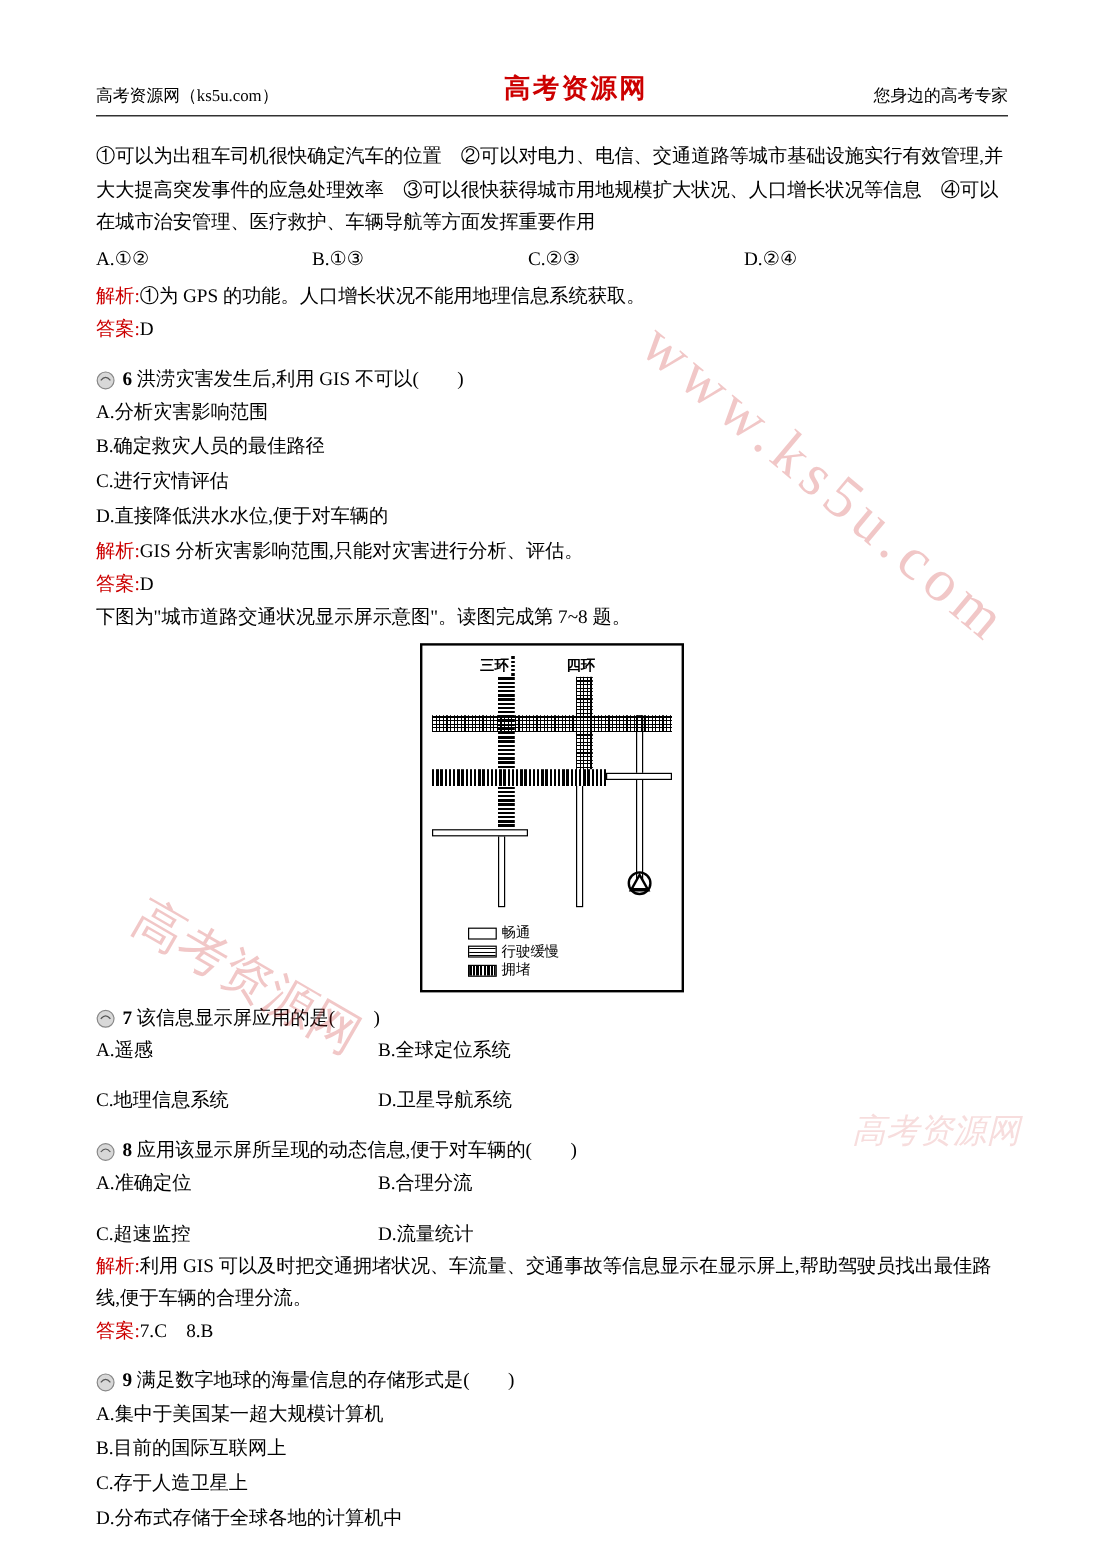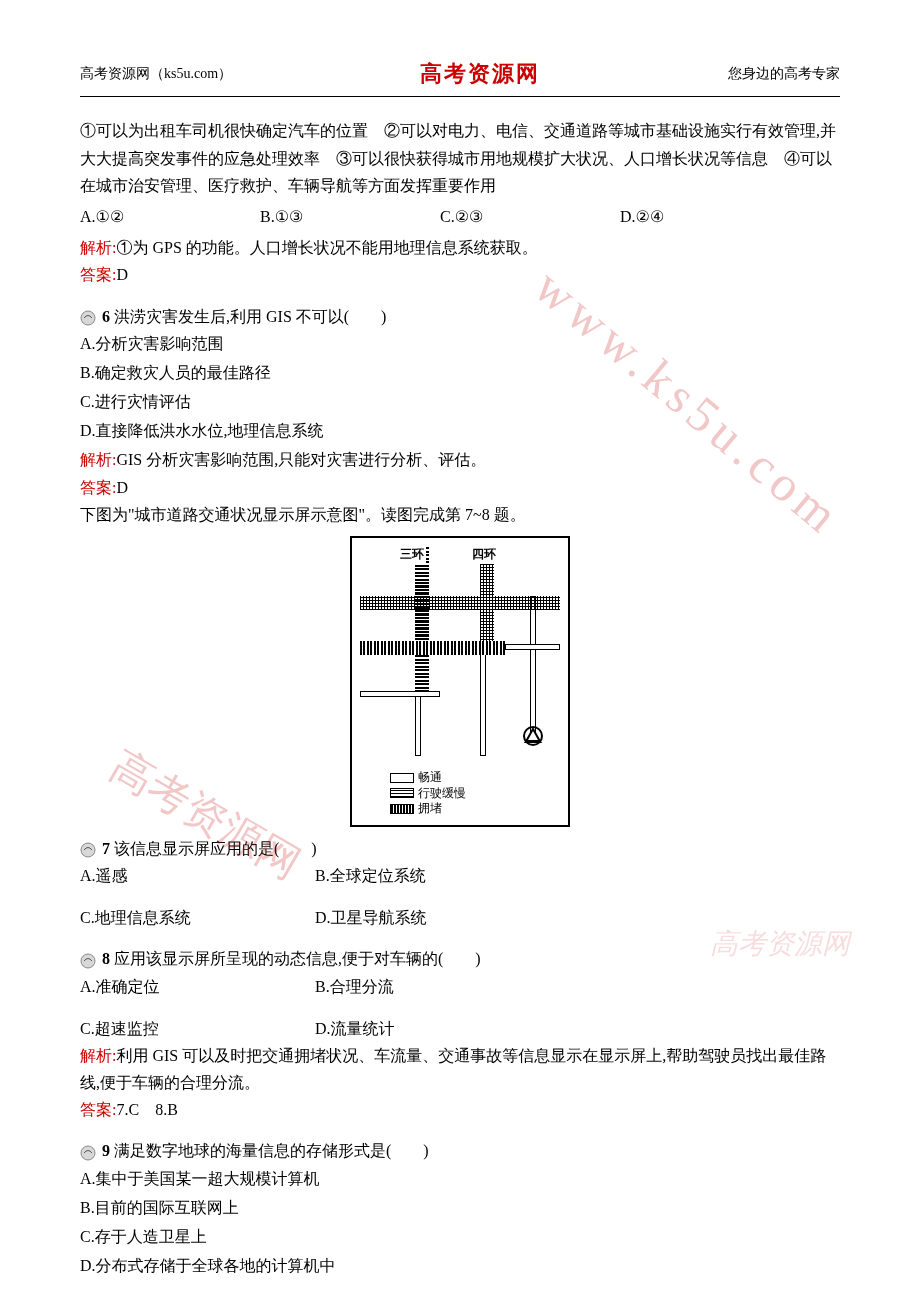--- a/index.html
+++ b/index.html
@@ -12,21 +12,21 @@
       width: 920px;
       position: relative;
     }
     .page {
       padding: 55px 80px 30px 80px;
       position: relative;
     }
     .header {
       display: flex;
       justify-content: space-between;
-      align-items: center;
+      align-items: flex-end;
       border-bottom: 1.5px solid #000;
       padding-bottom: 4px;
       margin-bottom: 20px;
     }
     .header-left {
       font-size: 14px;
     }
     .header-center {
       font-size: 22px;
       font-weight: bold;
@@ -193,21 +193,21 @@
     <svg class="bullet-icon" viewBox="0 0 16 16">
         <circle cx="8" cy="8" r="7" fill="#d8d8d8" stroke="#888"></circle>
         <path d="M4 8 Q8 3 12 8" fill="none" stroke="#555" stroke-width="1"></path>
       </svg>
     <span class="question-number">6</span><span> 洪涝灾害发生后,利用 GIS 不可以(　　)</span>
   </div>
   <div class="opt-list">
     <div>A.分析灾害影响范围</div>
     <div>B.确定救灾人员的最佳路径</div>
     <div>C.进行灾情评估</div>
-    <div>D.直接降低洪水水位,地理信息系统</div>
+    <div>D.直接降低洪水水位,便于对车辆的</div>
   </div>
   <div class="analysis">
     <span class="red-label">解析:</span><span>GIS 分析灾害影响范围,只能对灾害进行分析、评估。</span>
   </div>
   <div>
     <span class="answer-label">答案:</span><span>D</span>
   </div>
 
   <div class="content-block">下图为"城市道路交通状况显示屏示意图"。读图完成第 7~8 题。</div>
 

